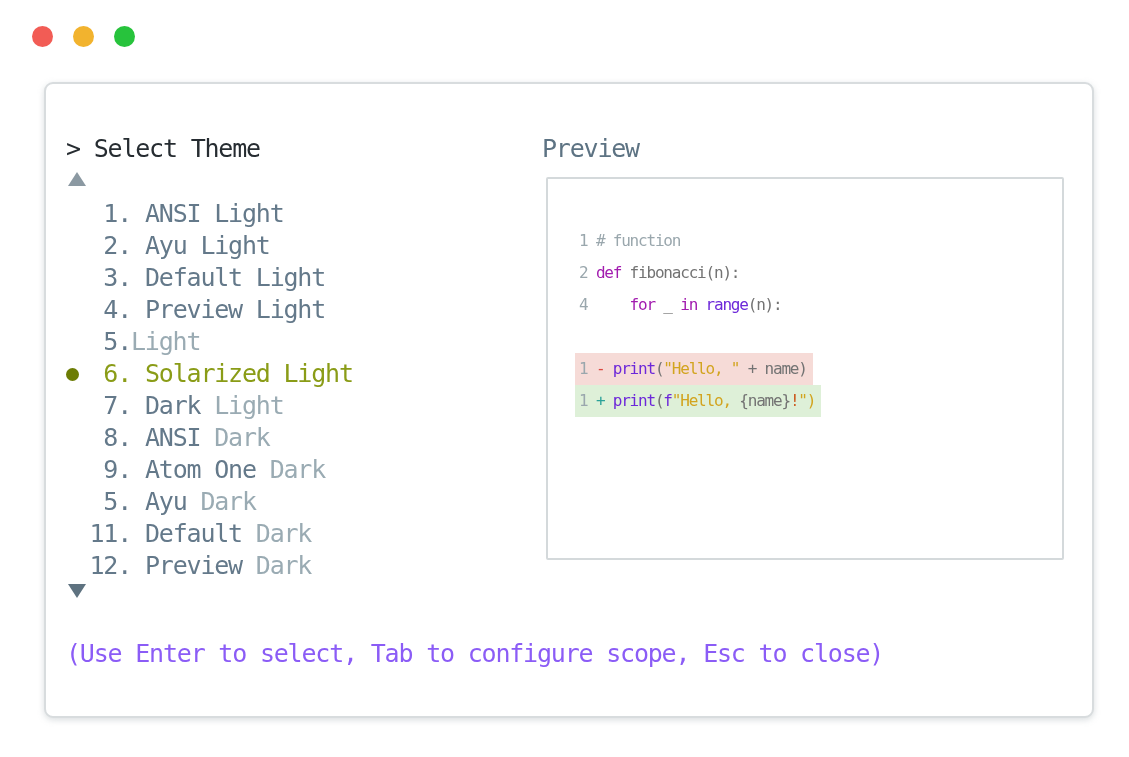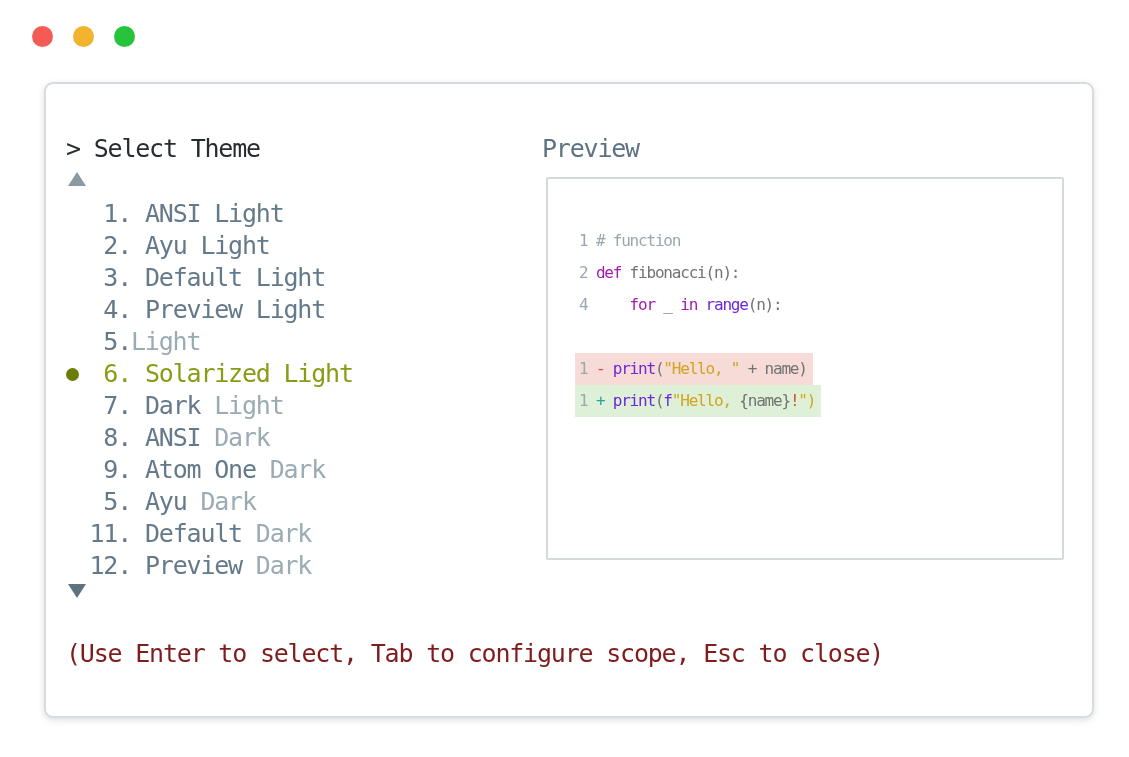--- a/index.html
+++ b/index.html
@@ -36,21 +36,21 @@
   .row { display: flex; height: 32px; line-height: 32px; color: #64798a; }
   .marker { width: 22px; position: relative; }
   .bullet { display: none; position: absolute; left: 0; top: 10px; width: 13px; height: 13px; border-radius: 50%; background: #6c7c04; }
   .row.selected .bullet { display: block; }
   .num { width: 43px; text-align: right; }
   .name { margin-left: 14px; }
   .variant.muted { color: #9aabb3; }
   .row.selected, .row.selected .variant { color: #8a9c17; }
 
   
-  .footer { position: absolute; left: 20px; top: 554px; color: #7f1d1d; text-align: right; }
+  .footer { position: absolute; left: 20px; top: 554px; color: #8b5cf6; text-align: right; }
 
   
   .preview-box {
     position: absolute; left: 500px; top: 93px; width: 518px; height: 383px;
     background: #ffffff; border: 2px solid #d4d9db; border-radius: 2px;
     padding: 46px 0 0 22px; overflow: hidden;
   }
   .code-line { height: 32px; line-height: 32px; white-space: pre; font-size: 16px; letter-spacing: -1.2px; margin-left: 9px; }
   .line-inner { display: inline-block; height: 32px; }
   .line-inner.band-del { background: #f6dbd7; padding: 0 6px 0 4px; margin-left: -4px; }

